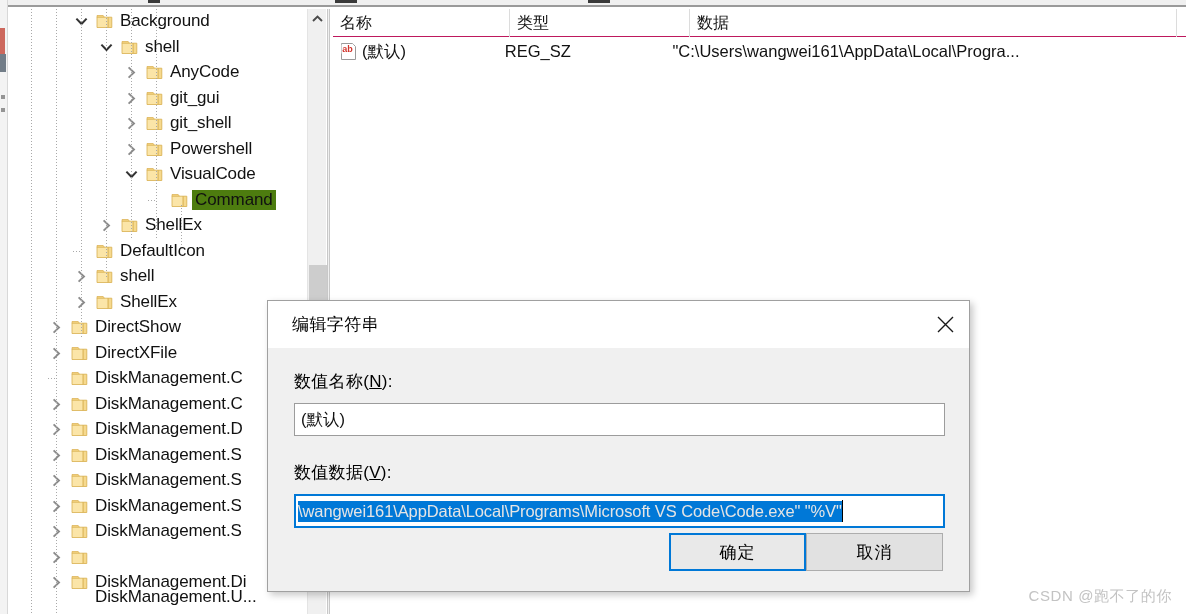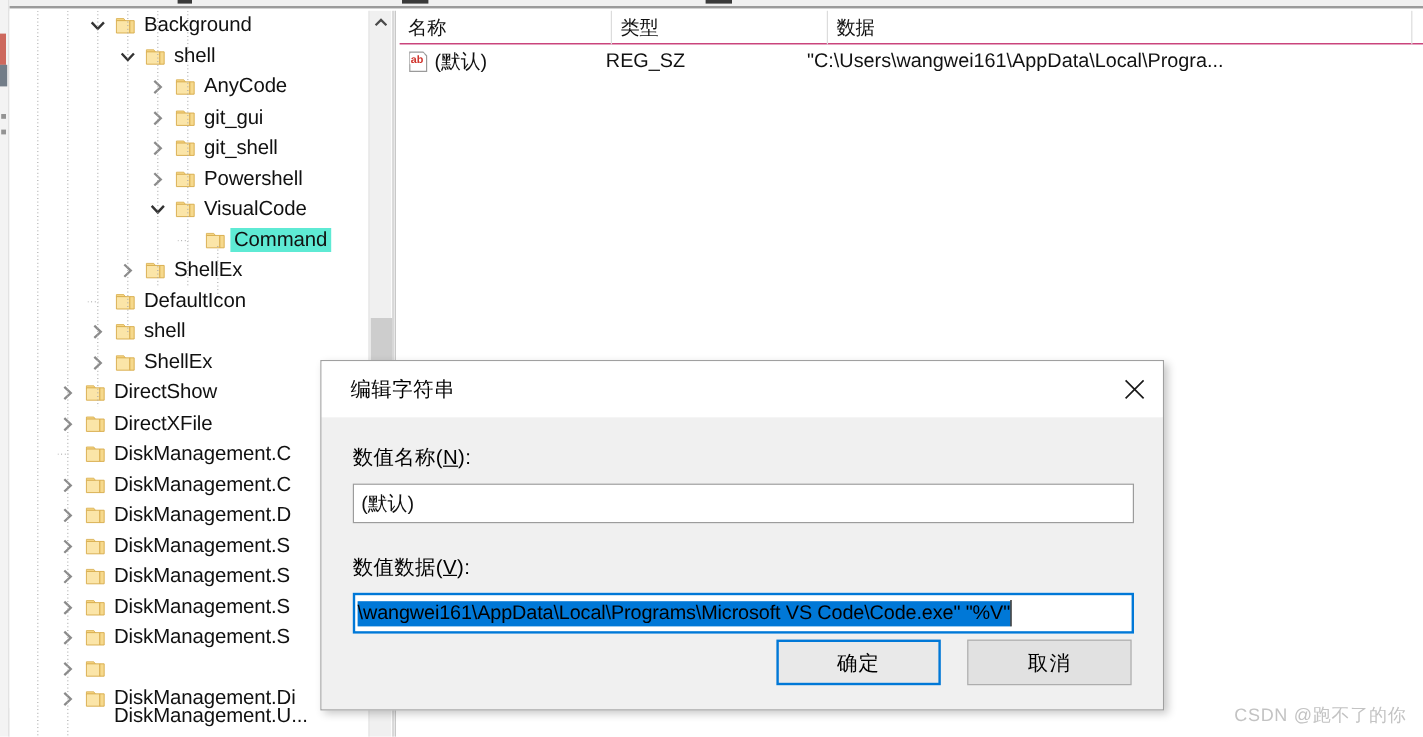--- a/index.html
+++ b/index.html
@@ -68,21 +68,21 @@
   .tree-row .chev svg { display: block; }
   .tree-row .folder {
     position: absolute; width: 19px; height: 25.5px;
     display: flex; align-items: center; justify-content: center;
   }
   .tree-row .label {
     position: absolute; top: 2px; padding: 1px 3px 2px 3px;
     font-size: 17px; letter-spacing: -.1px;
   }
   .tree-row.selected .label {
-    background: #5eead4;
+    background: #4d7c0f;
   }
   
   .vline {
     position: absolute; top: 9px; width: 1px; bottom: 0;
     background-image: linear-gradient(to bottom, #a9a9a9 0, #a9a9a9 1px, transparent 1px, transparent 3px);
     background-size: 1px 3px; background-repeat: repeat-y;
   }
   .stub {
     position: absolute; width: 9px; height: 1px;
     background-image: linear-gradient(to right, #a9a9a9 0, #a9a9a9 1px, transparent 1px, transparent 3px);
@@ -172,29 +172,29 @@
     display: flex; align-items: center; padding-left: 6px;
     margin-bottom: 25px;
   }
   #value-data-input {
     width: 651px; height: 34px; background: #ffffff;
     border: 2px solid #0078d7; font-size: 16.5px;
     display: flex; align-items: center; padding: 0 2px;
     overflow: hidden;
   }
   #value-data-text {
-    background: #0078d7; color: #000000; white-space: nowrap;
+    background: #0078d7; color: #e5e5e5; white-space: nowrap;
     letter-spacing: -.1px; padding: 1px 0;
   }
   #value-data-caret {
     width: 1px; height: 22px; background: #000; margin-left: 0px;
   }
   #dialog-buttons {
     position: absolute; right: 26px; bottom: 20px;
-    display: flex; gap: 22px;
+    display: flex; 
   }
   .dlg-btn {
     width: 137px; height: 38px; font-size: 17px; color: #000;
     display: flex; align-items: center; justify-content: center;
     background: #e1e1e1; border: 1px solid #adadad; letter-spacing: 1px;
   }
   .dlg-btn.primary {
     background: #e9e9e9; border: 2px solid #0078d7;
   }
 

